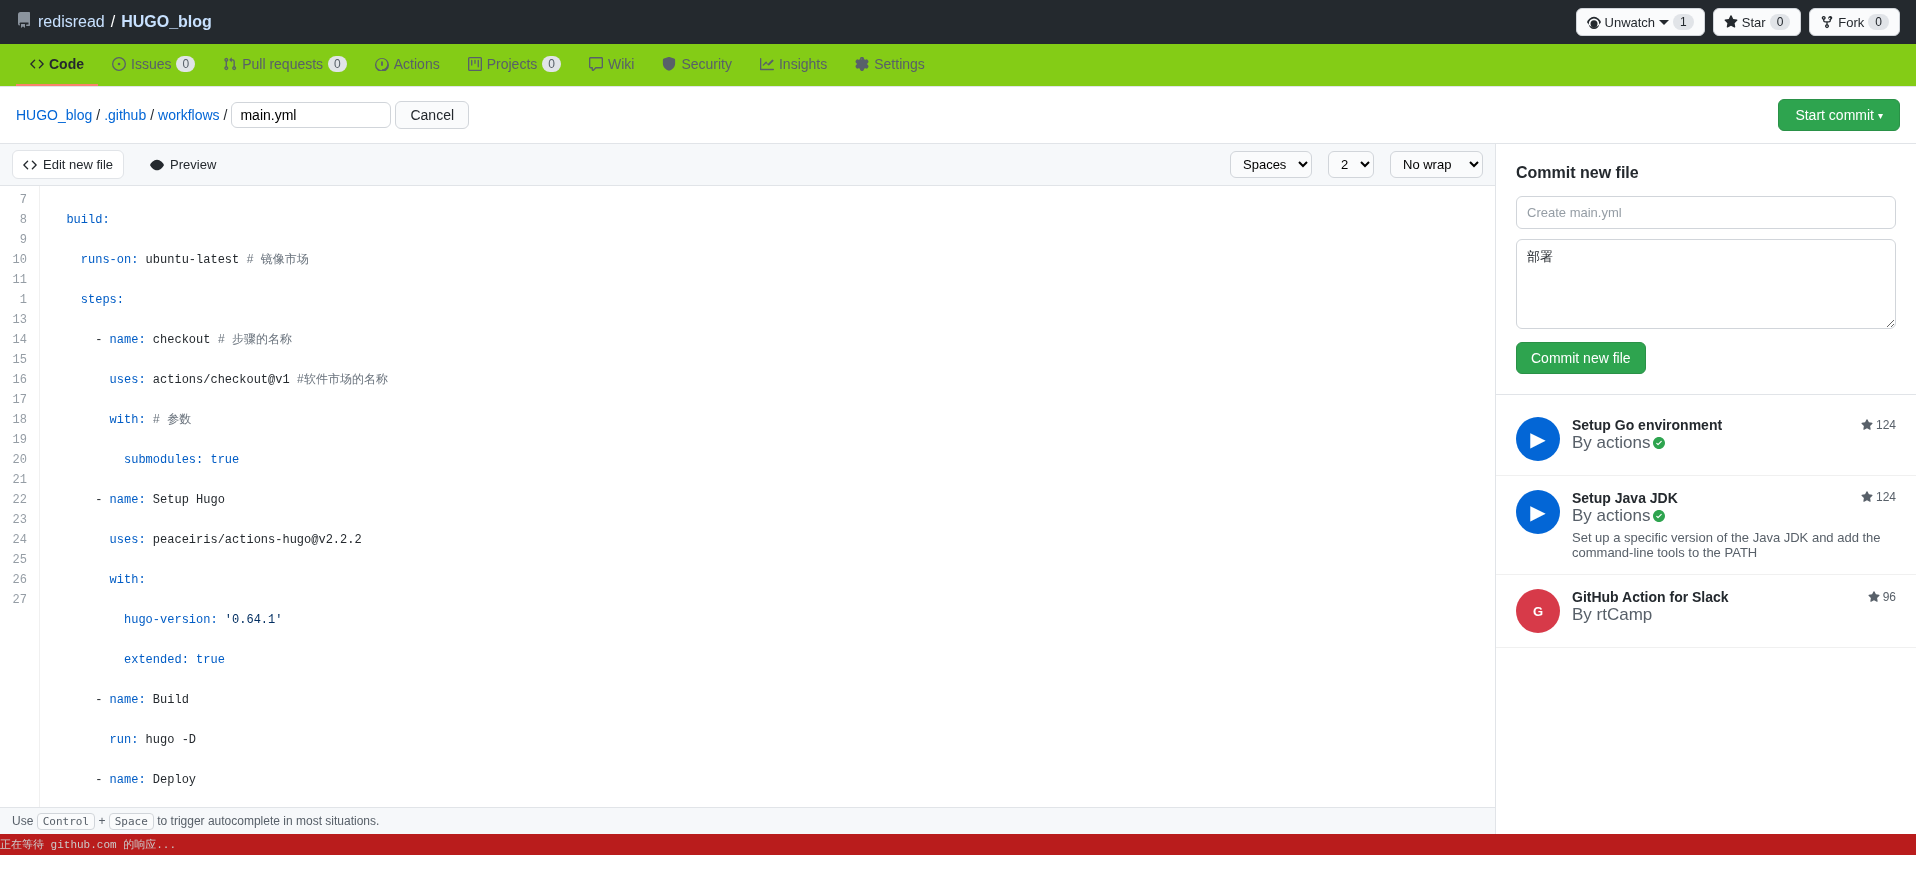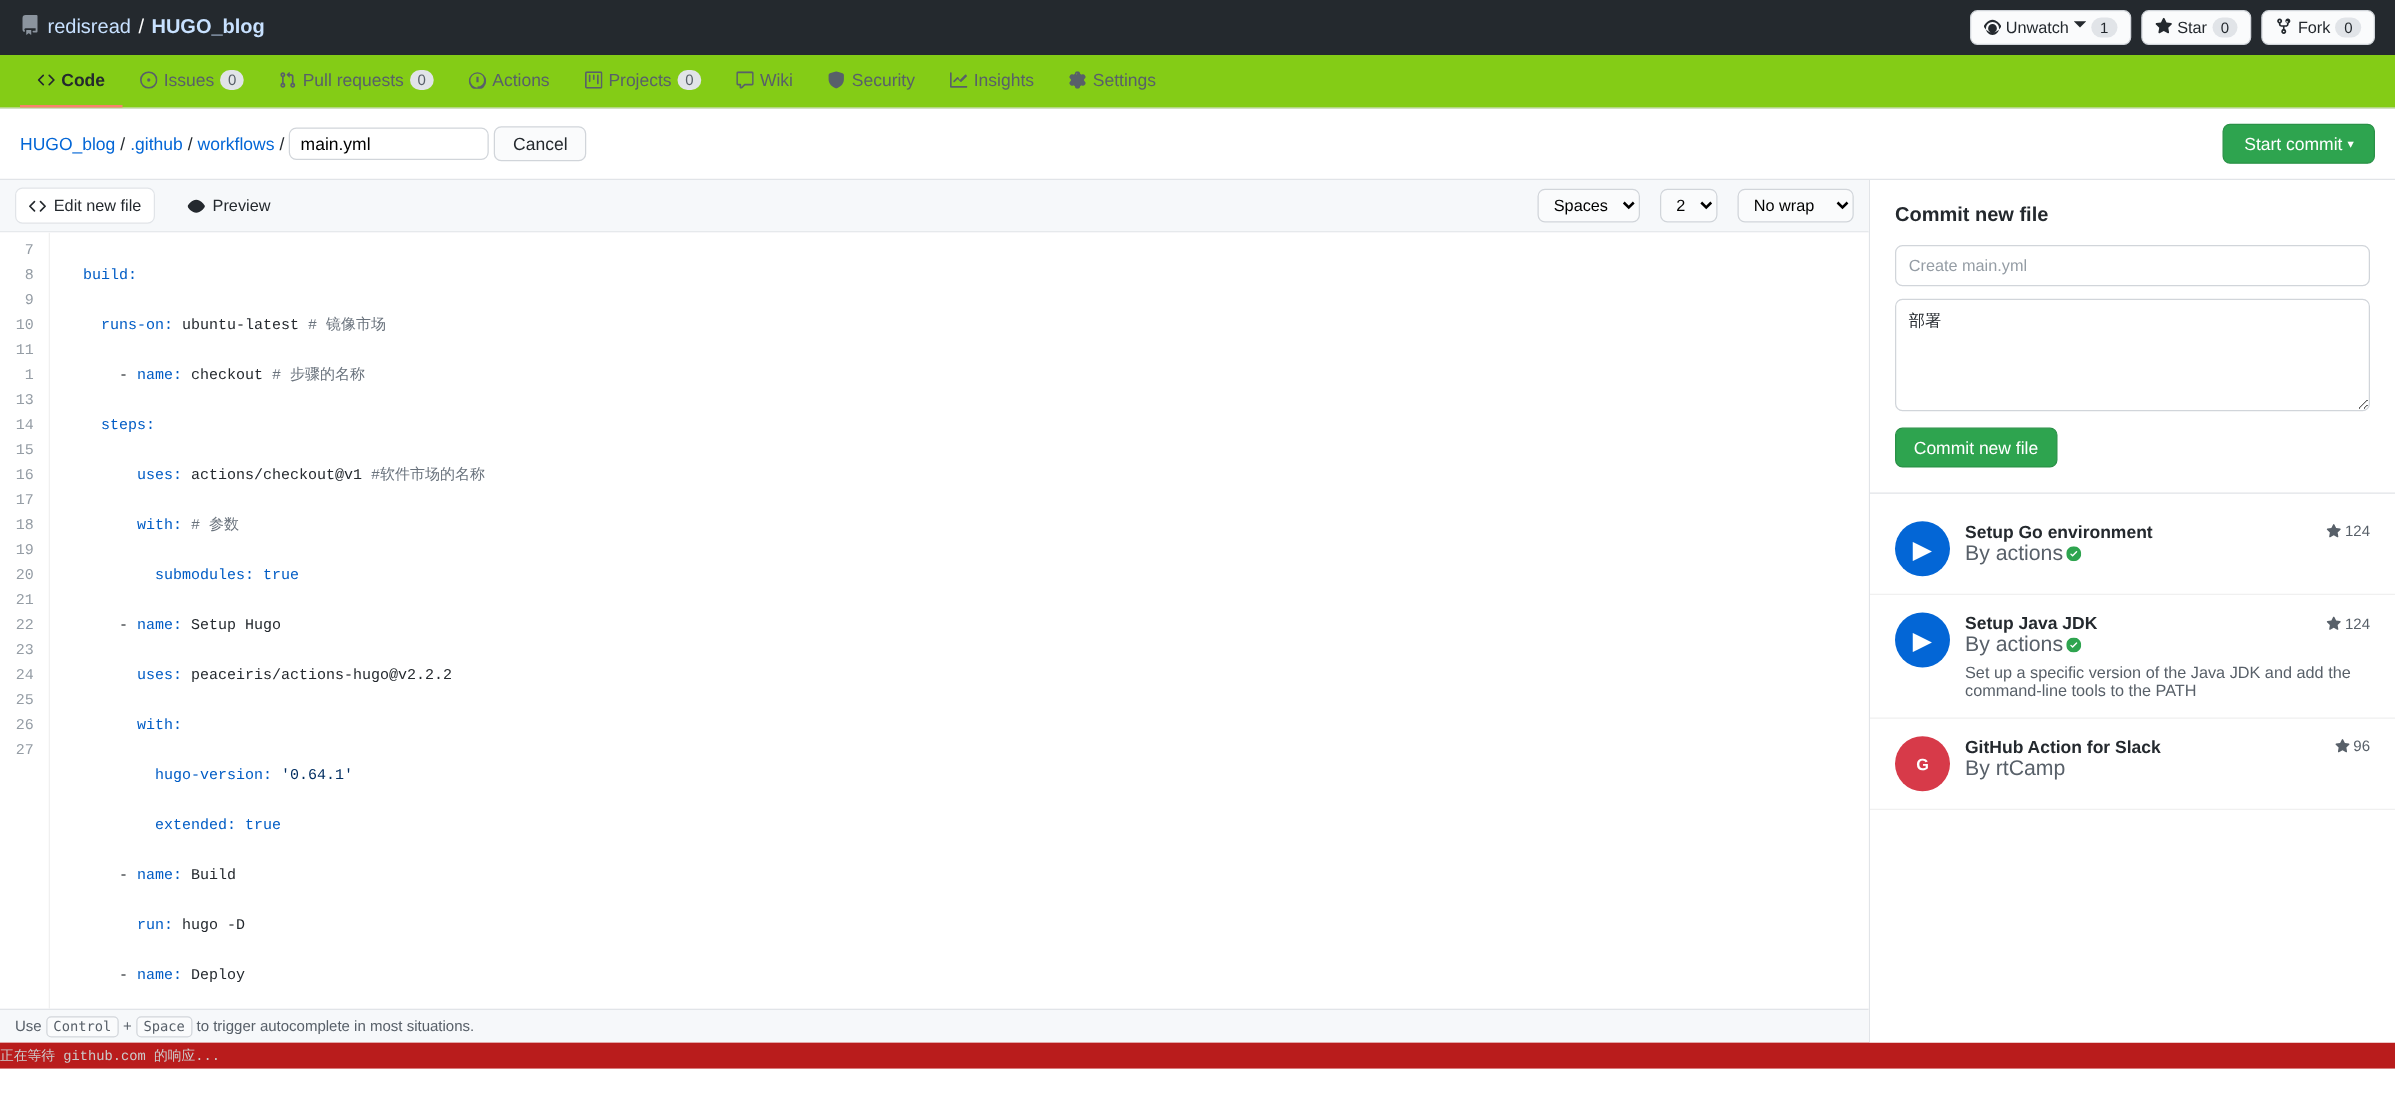--- a/index.html
+++ b/index.html
@@ -11,21 +11,21 @@
       align-items: center;
       justify-content: space-between;
       padding: 8px 16px;
       background: #24292e;
       color: #fff;
     }
     .repo-title { display: flex; align-items: center; gap: 6px; font-size: 16px; }
     .repo-title a { color: #c8e1ff; text-decoration: none; }
     .header-actions { display: flex; gap: 8px; align-items: center; }
     .header-btn {
-      display: flex; align-items: flex-start; gap: 4px;
+      display: flex; align-items: center; gap: 4px;
       background: #fafbfc; border: 1px solid #d1d5da; border-radius: 6px;
       padding: 5px 10px; font-size: 13px; color: #24292e; cursor: pointer;
     }
     .header-btn .count {
       background: #e1e4e8; border-radius: 20px; padding: 1px 7px; font-size: 12px;
     }
 
     
     .nav-tabs {
       display: flex;
@@ -376,22 +376,22 @@
         <div>22</div>
           <div>23</div>
           <div>24</div>
           <div>25</div>
           <div>26</div>
         <div>27</div>
       </div>
       <div class="code-content">
 <span class="line">  <span class="kw">build:</span></span>
 <span class="line">    <span class="kw">runs-on:</span> ubuntu-latest <span class="cm"># 镜像市场</span></span>
+<span class="line">    <span class="kw">steps:</span></span>
 <span class="line">      - <span class="kw">name:</span> checkout <span class="cm"># 步骤的名称</span></span>
-<span class="line">    <span class="kw">steps:</span></span>
 <span class="line">        <span class="kw">uses:</span> actions/checkout@v1 <span class="cm">#软件市场的名称</span></span>
 <span class="line">        <span class="kw">with:</span> <span class="cm"># 参数</span></span>
 <span class="line">          <span class="kw">submodules:</span> <span class="val-true">true</span></span>
 <span class="line">      - <span class="kw">name:</span> Setup Hugo</span>
 <span class="line">        <span class="kw">uses:</span> peaceiris/actions-hugo@v2.2.2</span>
 <span class="line">        <span class="kw">with:</span></span>
 <span class="line">          <span class="kw">hugo-version:</span> <span class="str">'0.64.1'</span></span>
 <span class="line">          <span class="kw">extended:</span> <span class="val-true">true</span></span>
 <span class="line">      - <span class="kw">name:</span> Build</span>
 <span class="line">        <span class="kw">run:</span> hugo -D</span>
@@ -442,21 +442,21 @@
             <svg width="12" height="12" viewBox="0 0 16 16" fill="#2ea44f">
                 <path d="M8 0C3.58 0 0 3.58 0 8c0 4.42 3.58 8 8 8s8-3.58 8-8c0-4.42-3.58-8-8-8zm3.54 6.46L7.29 10.7a.75.75 0 01-1.06 0L4.46 8.93a.75.75 0 011.06-1.06l1.24 1.24 3.71-3.71a.75.75 0 011.07 1.06z"></path>
               </svg>
           </div>
         </div>
       </div>
 
       <div class="action-item">
         <div class="action-icon blue">▶</div>
         <div class="action-info">
-          <div style="display:flex;justify-content:space-between;align-items:flex-end;">
+          <div style="display:flex;justify-content:space-between;align-items:flex-start;">
             <div class="action-title">Setup Java JDK</div>
             <div class="action-stars">
               <svg width="12" height="12" viewBox="0 0 16 16" fill="#586069">
                   <path d="M8 .25a.75.75 0 01.673.418l1.882 3.815 4.21.612a.75.75 0 01.416 1.279l-3.046 2.97.719 4.192a.75.75 0 01-1.088.791L8 12.347l-3.766 1.98a.75.75 0 01-1.088-.79l.72-4.194L.818 6.374a.75.75 0 01.416-1.28l4.21-.611L7.327.668A.75.75 0 018 .25z"></path>
                 </svg>
               124
             </div>
           </div>
           <div class="action-by">
             By actions

